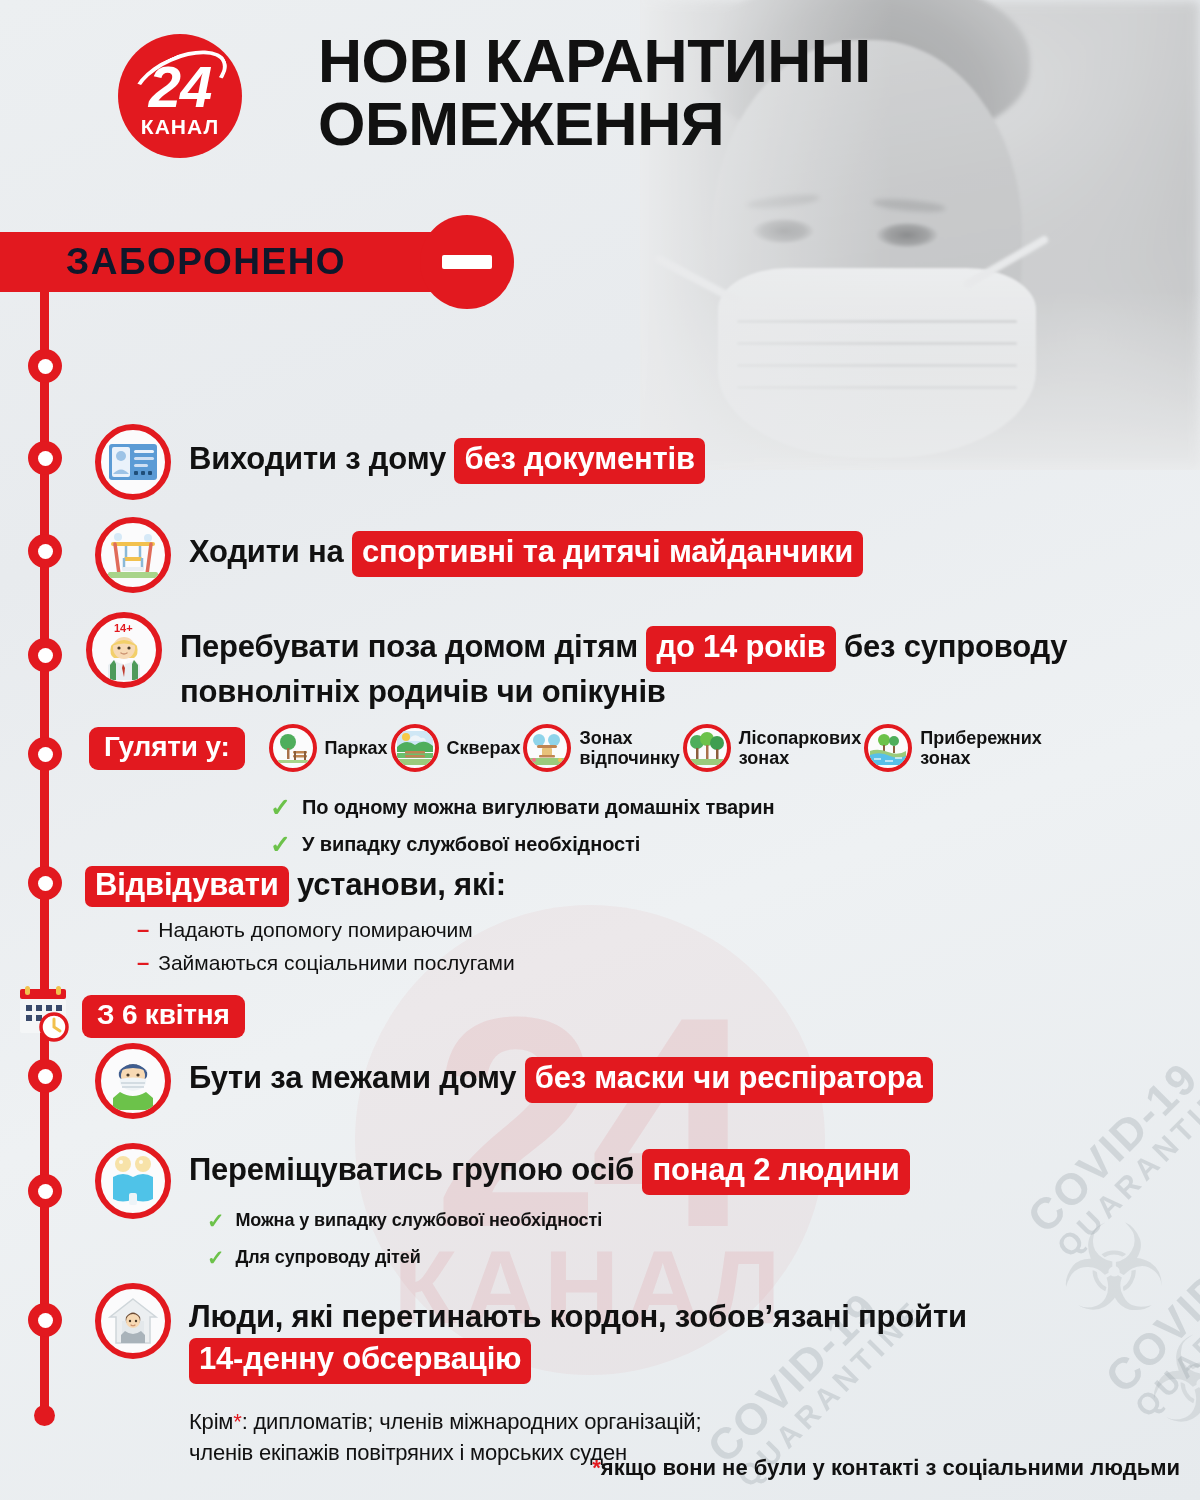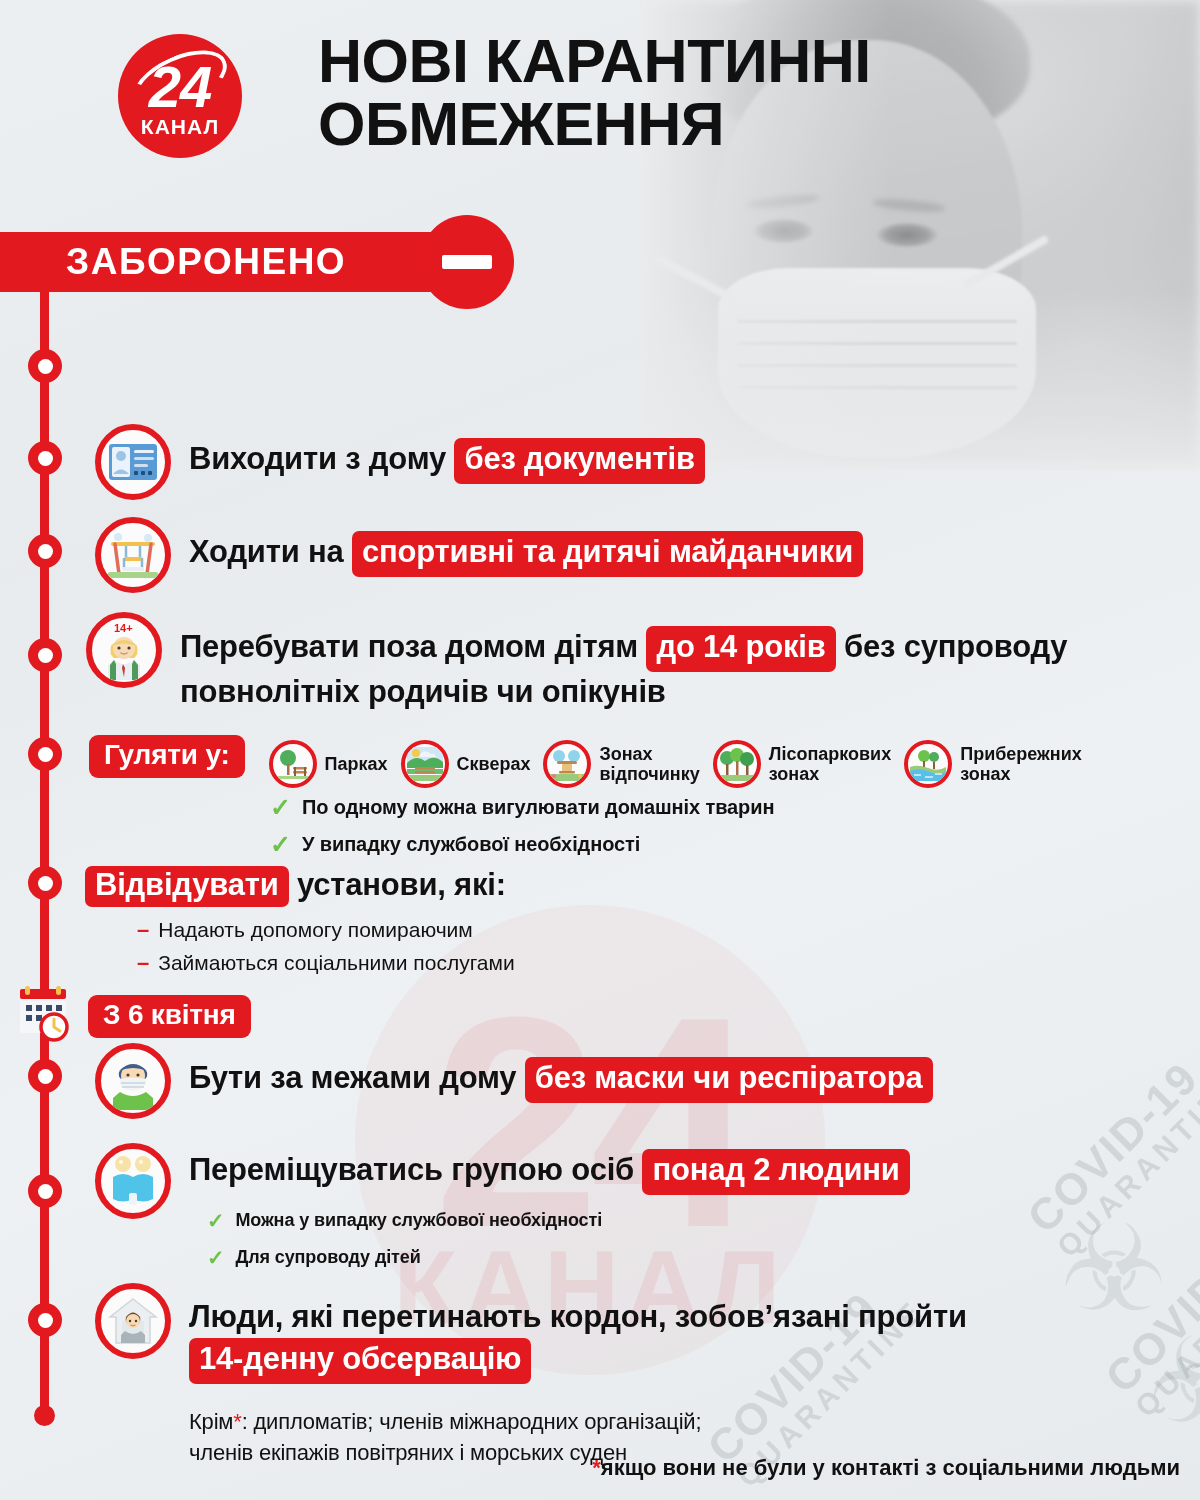--- a/index.html
+++ b/index.html
@@ -134,21 +134,21 @@
     line-height: 1.04; letter-spacing: -.5px; z-index: 6;
   }
 
   
   .banner {
     position: absolute; left: 0; top: 232px; width: 478px; height: 60px;
     background: #e2191f; z-index: 7;
     display: flex; align-items: center;
   }
   .banner .txt {
-    color: #ffffff; font-size: 37px; font-weight: 900; letter-spacing: 1.5px; margin-left: 66px;
+    color: #0f172a; font-size: 37px; font-weight: 900; letter-spacing: 1.5px; margin-left: 66px;
   }
   .banner-knob {
     position: absolute; left: 420px; top: 215px;
     width: 94px; height: 94px; border-radius: 50%;
     background: #e2191f; z-index: 7;
     display: flex; align-items: center; justify-content: center;
   }
   .banner-knob .bar { width: 50px; height: 14px; background: #fff; border-radius: 2px; }
 
   
@@ -199,21 +199,21 @@
   .chk .t { font-size: 20px; font-weight: 700; color: #111; letter-spacing: -.1px; }
   .chk.small .t { font-size: 18px; }
   .chk.small .mark { font-size: 21px; }
 
   
   .dash { display: flex; align-items: baseline; gap: 9px; margin-top: 7px; }
   .dash .d { color: #e2191f; font-weight: 900; font-size: 22px; }
   .dash .t { font-size: 21px; font-weight: 400; color: #111; }
 
   
-  .walkchips { display: flex; align-items: flex-end; gap: 13px; margin-top: 16px; }
+  .walkchips { display: flex; align-items: flex-end; gap: 3px; }
   .chip { display: flex; align-items: center; gap: 8px; }
   .chip .lbl { font-size: 18px; font-weight: 700; color: #111; line-height: 1.12; white-space: pre-line; }
 
   .pillbtn {
     background: #e2191f; color: #fff; border-radius: 9px;
     font-size: 28px; font-weight: 900; padding: 4px 15px 7px;
     display: inline-block; letter-spacing: -.2px;
   }
 
   .footnote {
@@ -504,21 +504,21 @@
         <rect x="22" y="20" width="6" height="6" fill="#3a4a6b"></rect>
         <rect x="32" y="20" width="6" height="6" fill="#3a4a6b"></rect>
         <rect x="42" y="20" width="6" height="6" fill="#3a4a6b"></rect>
         <rect x="12" y="30" width="6" height="6" fill="#3a4a6b"></rect>
         <rect x="22" y="30" width="6" height="6" fill="#3a4a6b"></rect>
         <rect x="32" y="30" width="6" height="6" fill="#3a4a6b"></rect>
         <circle cx="40" cy="42" r="13" fill="#fff" stroke="#e2191f" stroke-width="3.5"></circle>
         <path d="M40 34 v8 l6 4" stroke="#f2c14e" stroke-width="3" fill="none" stroke-linecap="round"></path>
       </svg>
     </div>
-    <span class="pillbtn" style="margin-left:12px">З 6 квітня</span>
+    <span class="pillbtn" style="margin-left:6px">З 6 квітня</span>
   </div>
 
   <div class="row" style="left:95px; top:1043px; width:1010px">
     <div class="ico">
       <svg width="54" height="58" viewBox="0 0 54 58">
         <path d="M13 20 q14 -16 28 0 q1 5 -2 7 h-24 q-3 -2 -2 -7z" fill="#3f5d8f"></path>
         <circle cx="27" cy="24" r="12" fill="#f7d9b4"></circle>
         <path d="M13 19 q14 -14 28 0 q-14 -6 -28 0z" fill="#3f5d8f"></path>
         <circle cx="22" cy="23" r="1.6" fill="#4a3b2a"></circle>
           <circle cx="32" cy="23" r="1.6" fill="#4a3b2a"></circle>

